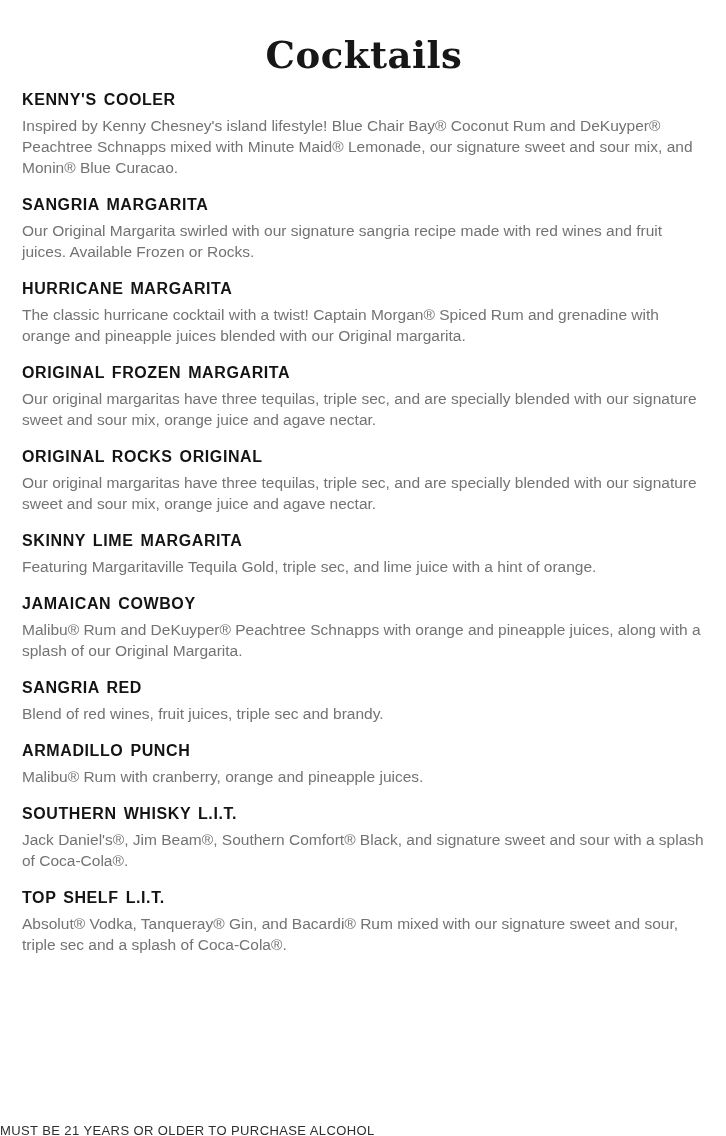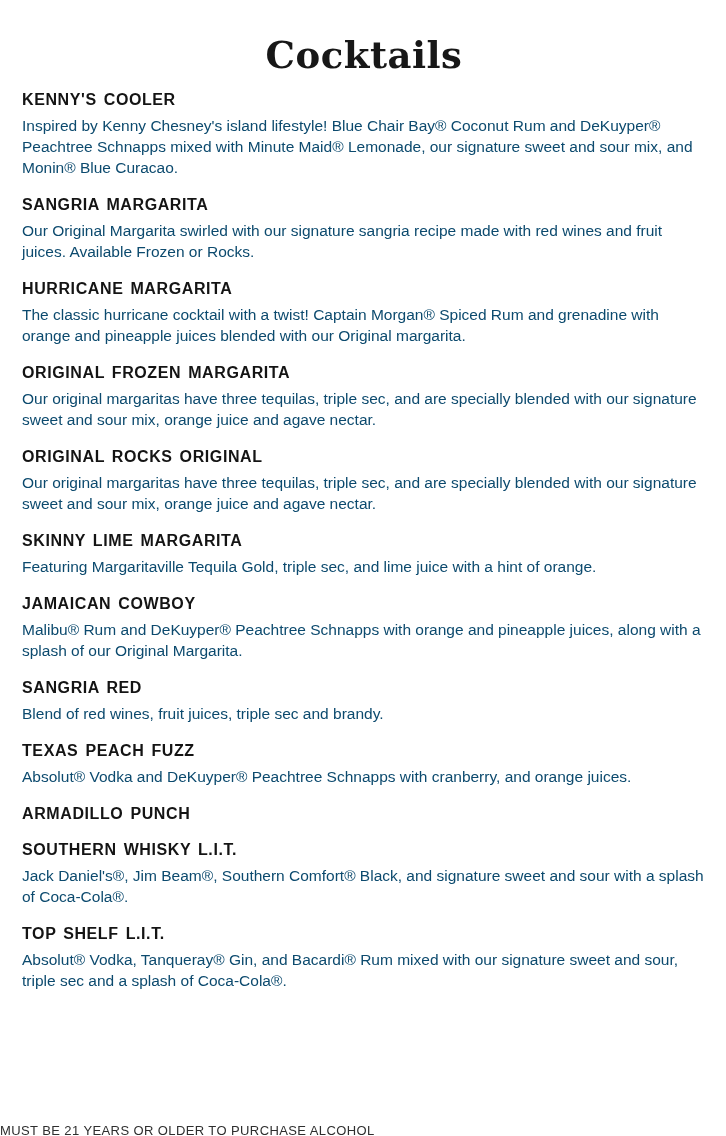--- a/index.html
+++ b/index.html
@@ -37,21 +37,21 @@
     font-weight: 700;
     color: #141414;
     letter-spacing: 0.6px;
     word-spacing: 2px;
   }
   .item-desc {
     margin: 0;
     max-width: 684px;
     font-size: 15.5px;
     line-height: 21px;
-    color: #0c4a6e;
+    color: #737373;
   }
   .footer {
     position: absolute;
     left: 0;
     right: 0;
     top: 1124px;
     text-align: left;
     font-size: 13px;
     line-height: 1;
     font-weight: 400;
@@ -99,27 +99,24 @@
   <section class="menu-item">
     <h2 class="item-name">JAMAICAN COWBOY</h2>
     <p class="item-desc">Malibu® Rum and DeKuyper® Peachtree Schnapps with orange and pineapple juices, along with a splash of our Original Margarita.</p>
   </section>
 
   <section class="menu-item">
     <h2 class="item-name">SANGRIA RED</h2>
     <p class="item-desc">Blend of red wines, fruit juices, triple sec and brandy.</p>
   </section>
 
-  <section class="menu-item">
-    <h2 class="item-name">TEXAS PEACH FUZZ</h2>
-    <p class="item-desc">Absolut® Vodka and DeKuyper® Peachtree Schnapps with cranberry, and orange juices.</p>
-  </section>
 
   <section class="menu-item">
     <h2 class="item-name">ARMADILLO PUNCH</h2>
+    <p class="item-desc">Malibu® Rum with cranberry, orange and pineapple juices.</p>
   </section>
 
   <section class="menu-item">
   </section>
 
   <section class="menu-item">
     <h2 class="item-name">SOUTHERN WHISKY L.I.T.</h2>
     <p class="item-desc">Jack Daniel's®, Jim Beam®, Southern Comfort® Black, and signature sweet and sour with a splash of Coca-Cola®.</p>
   </section>
 

